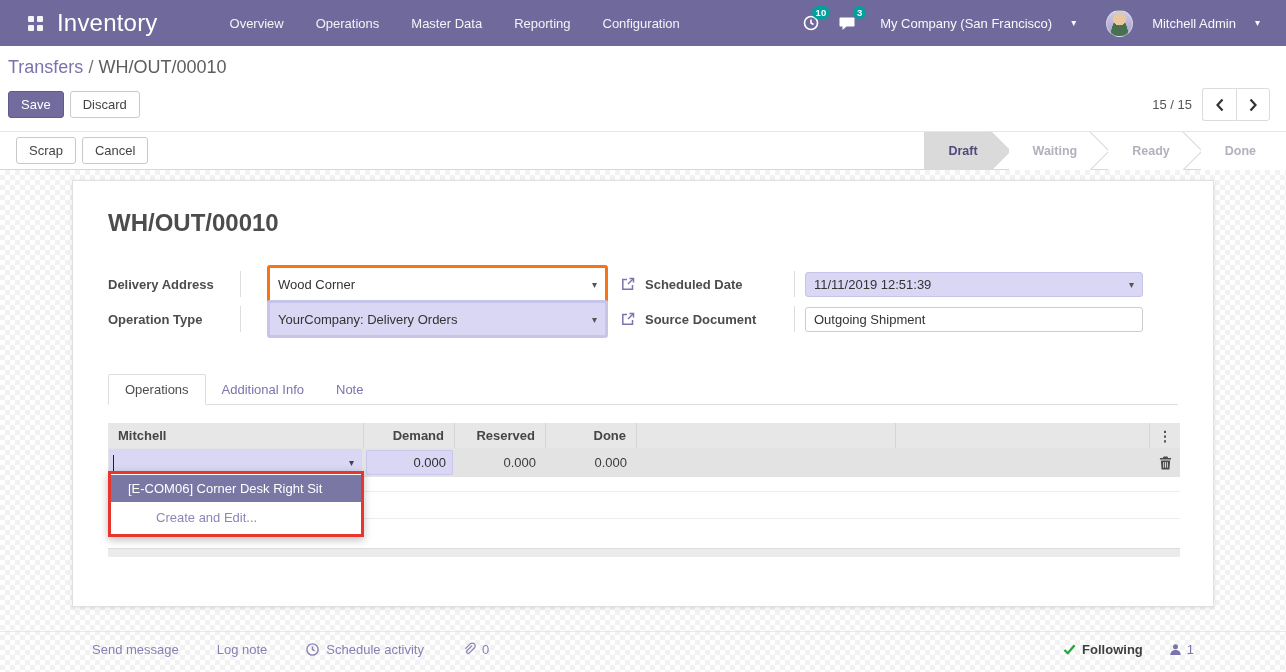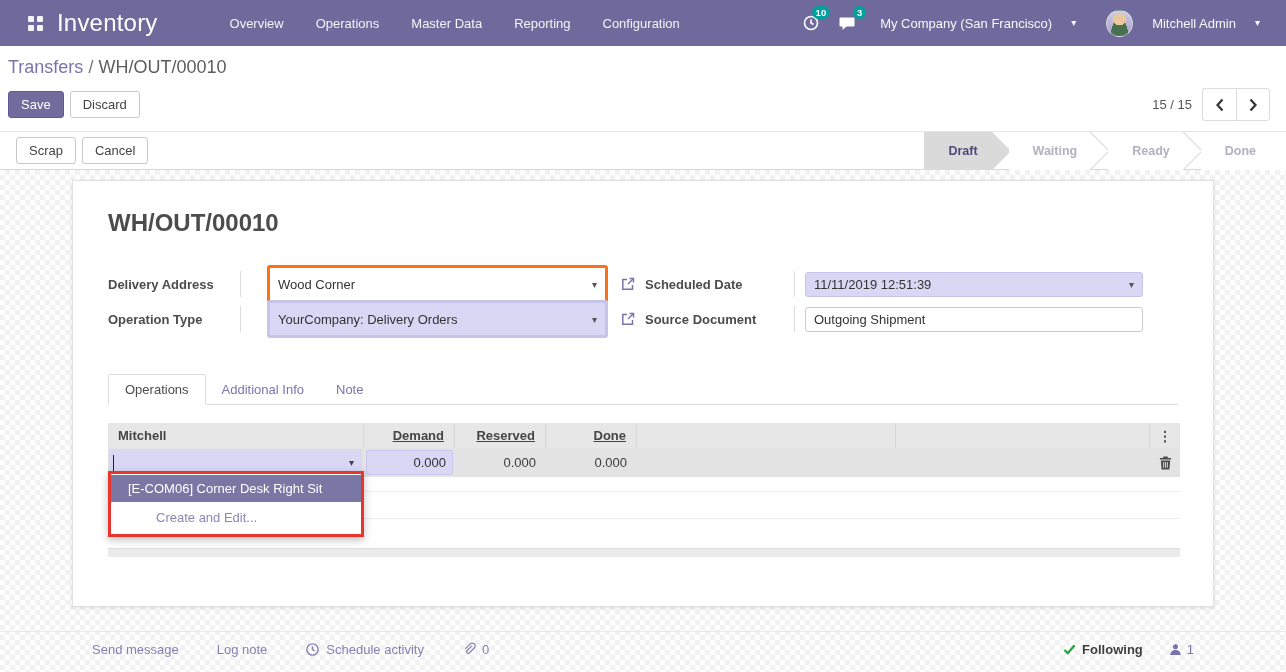--- a/index.html
+++ b/index.html
@@ -106,21 +106,21 @@
   .tab.active { background:#fff; border:1px solid #ddd; border-bottom:1px solid #fff;
     margin-bottom:-1px; color:#4c4c4c; border-radius:2px 2px 0 0; }
 
   
   .o-table { margin-top:18px; width:1072px; }
   .thead { display:flex; height:25px; background:#e7e7e7; align-items:center;
     font-weight:bold; font-size:13px; color:#454545; }
   .thead .th { border-right:1px solid #d6d6d6; height:100%; display:flex; align-items:center;
     padding:0 10px; cursor:pointer; }
   .th.c-product { width:256px; }
-  .th.c-num { width:91px; justify-content:flex-end;text-decoration:underline; }
+  .th.c-num { width:91px; justify-content:flex-end; }
   .th.c-blank1 { width:259px; }
   .th.c-blank2 { width:254px; }
   .th.c-action { width:30px; border-right:none; justify-content:center; }
   .kebab { color:#555; font-weight:bold; font-size:14px; cursor:pointer; }
 
   .trow { display:flex; height:29px; background:#e3e3e3; align-items:center; }
   .td { height:100%; display:flex; align-items:center; }
   .td.c-product { width:256px; padding:1px 2px 1px 1px; }
   .combobox { width:100%; height:27px; background:#d9d7f4; display:flex; align-items:center;
     padding:0 8px 0 4px; cursor:text; }

